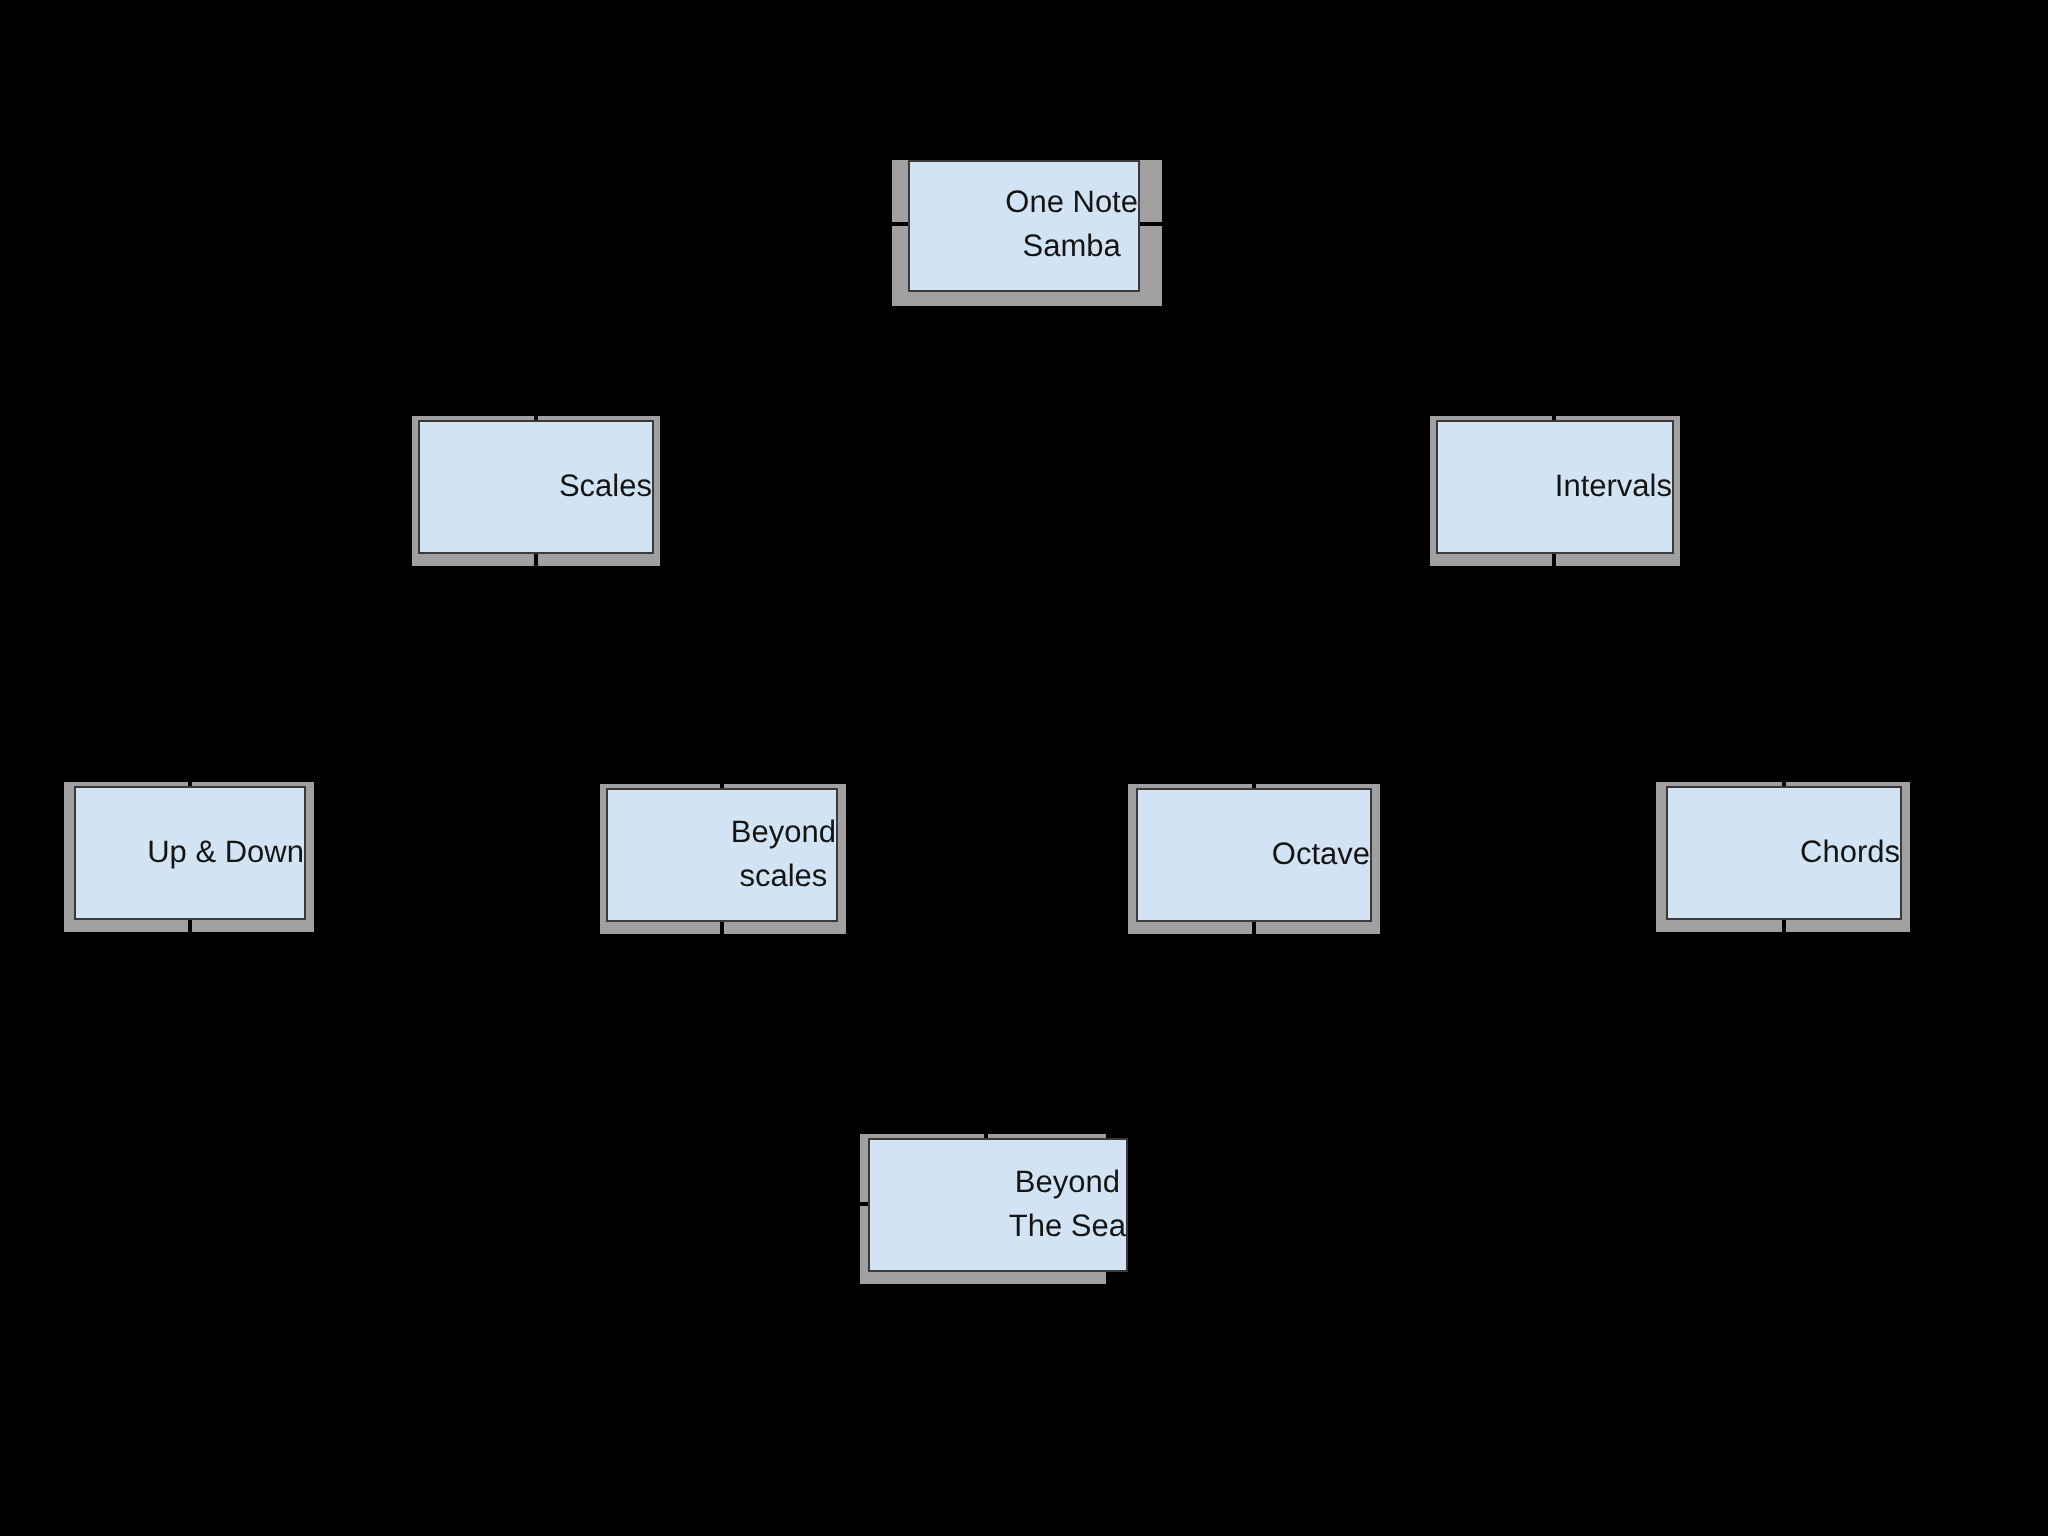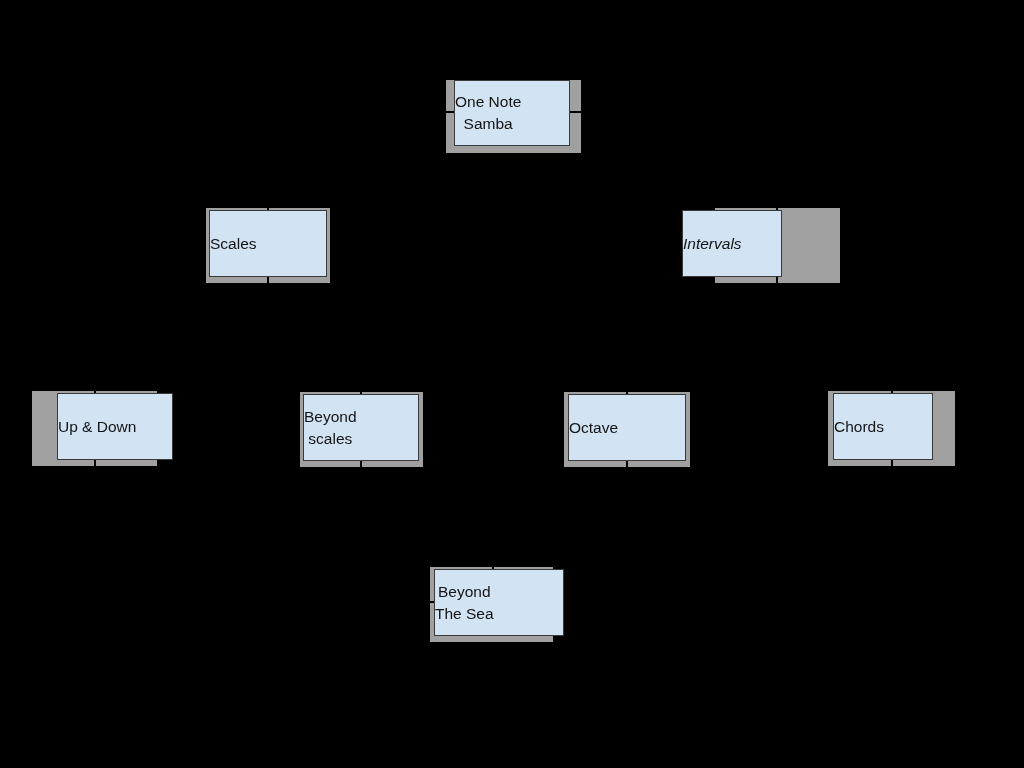--- a/index.html
+++ b/index.html
@@ -30,21 +30,21 @@
     position: absolute;
     background: var(--line-color, #000);
   }
   .node {
     position: absolute;
     box-sizing: border-box;
     background: var(--fill-color, #d2e3f3);
     border: 1.5px solid var(--border-color, #3a3a3a);
     display: flex;
     align-items: center;
-    justify-content: flex-start;
+    justify-content: flex-end;
   }
   .node-label {
     display: block;
     text-align: center;
     white-space: pre-line;
     font-size: 15.5px;
     line-height: 22px;
     color: var(--text-color, #141414);
   }
 </style>
@@ -86,34 +86,34 @@
       <div class="seg" style="left: 626px; top: 514px; width: 267px; height: 2px;"></div>
     </div>
   <div class="layer layer-nodes">
       <div class="node" style="left: 454px; top: 80px; width: 116px; height: 66px;">
         <span class="node-label">One Note
 Samba</span>
       </div>
       <div class="node" style="left: 209px; top: 210px; width: 118px; height: 67px;">
         <span class="node-label">Scales</span>
       </div>
-      <div class="node" style="left: 682px; top: 210px; width: 100px; height: 67px; font-style: italic;">
+      <div class="node" style="left: 718px; top: 210px; width: 119px; height: 67px;">
         <span class="node-label">Intervals</span>
       </div>
-      <div class="node" style="left: 37px; top: 393px; width: 116px; height: 67px; margin-left: 20px;">
+      <div class="node" style="left: 37px; top: 393px; width: 116px; height: 67px;">
         <span class="node-label">Up &amp; Down</span>
       </div>
       <div class="node" style="left: 303px; top: 394px; width: 116px; height: 67px;">
         <span class="node-label">Beyond
 scales</span>
       </div>
       <div class="node" style="left: 568px; top: 394px; width: 118px; height: 67px;">
         <span class="node-label">Octave</span>
       </div>
-      <div class="node" style="left: 833px; top: 393px; width: 100px; height: 67px;">
+      <div class="node" style="left: 833px; top: 393px; width: 118px; height: 67px;">
         <span class="node-label">Chords</span>
       </div>
       <div class="node" style="left: 434px; top: 569px; width: 130px; height: 67px;">
         <span class="node-label">Beyond
 The Sea</span>
       </div>
     </div>
 </div>
 
 </body></html>

